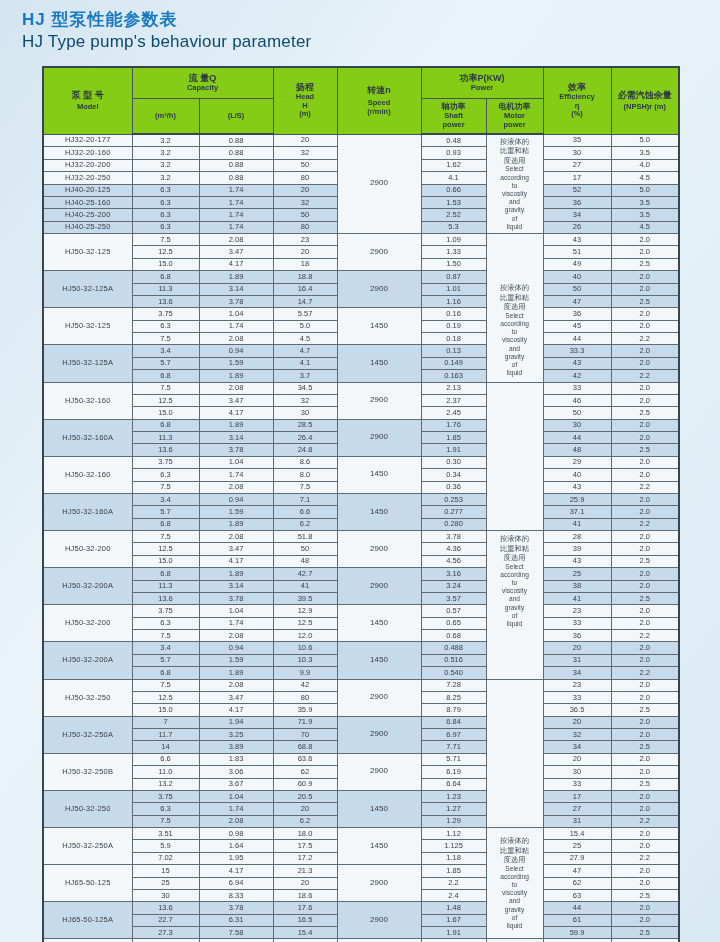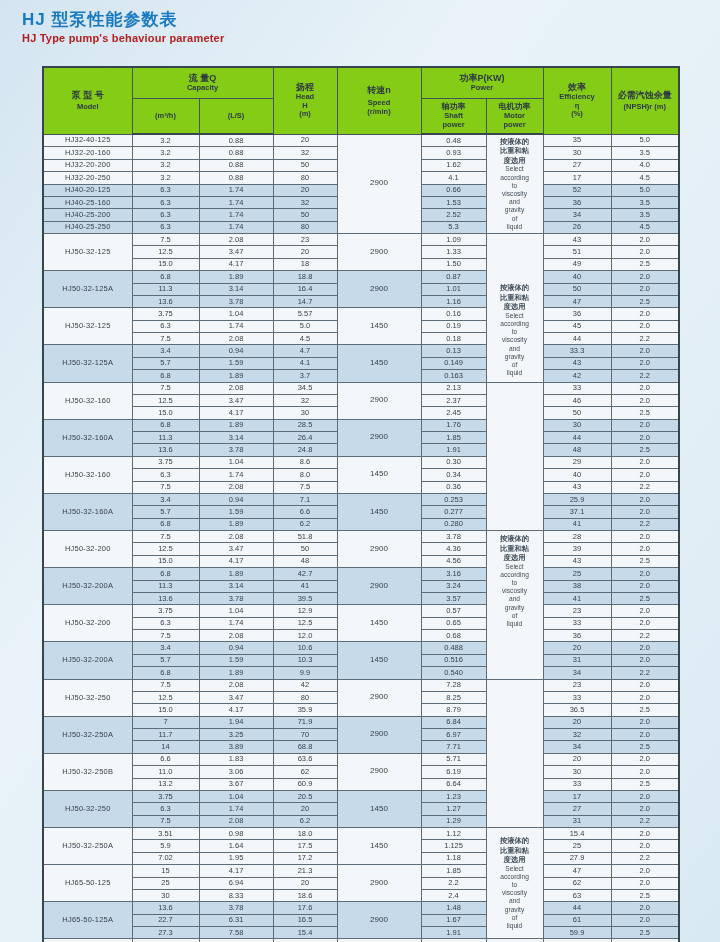--- a/index.html
+++ b/index.html
@@ -9,21 +9,21 @@
     background:linear-gradient(125deg,#d4e5f1 0%,#e9f3f9 35%,#e3eff7 70%,#d9e9f3 100%);
     overflow:hidden;
   }
   .page{position:relative;width:720px;height:844px;}
   .title-zh{
     position:absolute;left:22px;top:8px;
     font-size:17px;font-weight:bold;color:#1879c1;letter-spacing:1px;
   }
   .title-en{
     position:absolute;left:22px;top:32px;
-    font-size:11px;font-weight:bold;color:#b91c1c;letter-spacing:.2px;
+    font-size:17px;font-weight:normal;color:#0c4a6e;letter-spacing:.2px;
   }
   table.pump{
     position:absolute;left:42px;top:66px;width:636px;
     border-collapse:collapse;table-layout:fixed;
     border:2px solid #37454f;
   }
   th,td{
     border:1px solid #5d6c77;
     padding:0;margin:0;text-align:center;vertical-align:middle;
     font-size:7.5px;color:#39424c;line-height:1.35;
@@ -41,21 +41,21 @@
   tr.tint-w{background:#f3f7fa;}
   tr.tint-b{background:#c6daea;}
   tr.gs td{border-top:1.8px solid #42505b;}
   td.model{font-size:7.5px;letter-spacing:.2px;}
   td.num{font-size:7.5px;}
   td.speed{font-size:8px;}
   td.motor{vertical-align:middle;}
   td.motor.top{vertical-align:top;padding-top:3px;}
   td.motor.bottom{vertical-align:bottom;padding-bottom:4px;}
   .note{line-height:8.6px;color:#414c57;}
-  .note .zh{font-size:7.3px;font-weight:bold;line-height:9.5px;}
+  .note .zh{font-size:7.3px;font-weight:normal;line-height:9.5px;}
   .note .en{font-size:6.6px;line-height:8.2px;}
 </style>
 </head>
 <body>
 
 <div class="page">
   <div class="title-zh">HJ 型泵性能参数表</div>
   <div class="title-en">HJ Type pump's behaviour parameter</div>
 
   <table class="pump">
@@ -120,21 +120,21 @@
         </th>
         <th>
           <span class="hl zh" style="font-size:8px">电机功率</span>
           <span class="hl en">Motor</span>
           <span class="hl en">power</span>
         </th>
       </tr>
     </thead>
     <tbody id="tbody">
         <tr class="tint-w gs">
-          <td class="model" rowspan="1">HJ32-40-125</td>
+          <td class="model" rowspan="1">HJ32-20-177</td>
           <td class="num">3.2</td>
           <td class="num">0.88</td>
           <td class="num">20</td>
           <td class="num speed" rowspan="8">2900</td>
           <td class="num">0.48</td>
           <td class="motor middle" rowspan="8">
             <div class="note">
               <div class="zh">按液体的</div>
               <div class="zh">比重和粘</div>
               <div class="zh">度选用</div>

